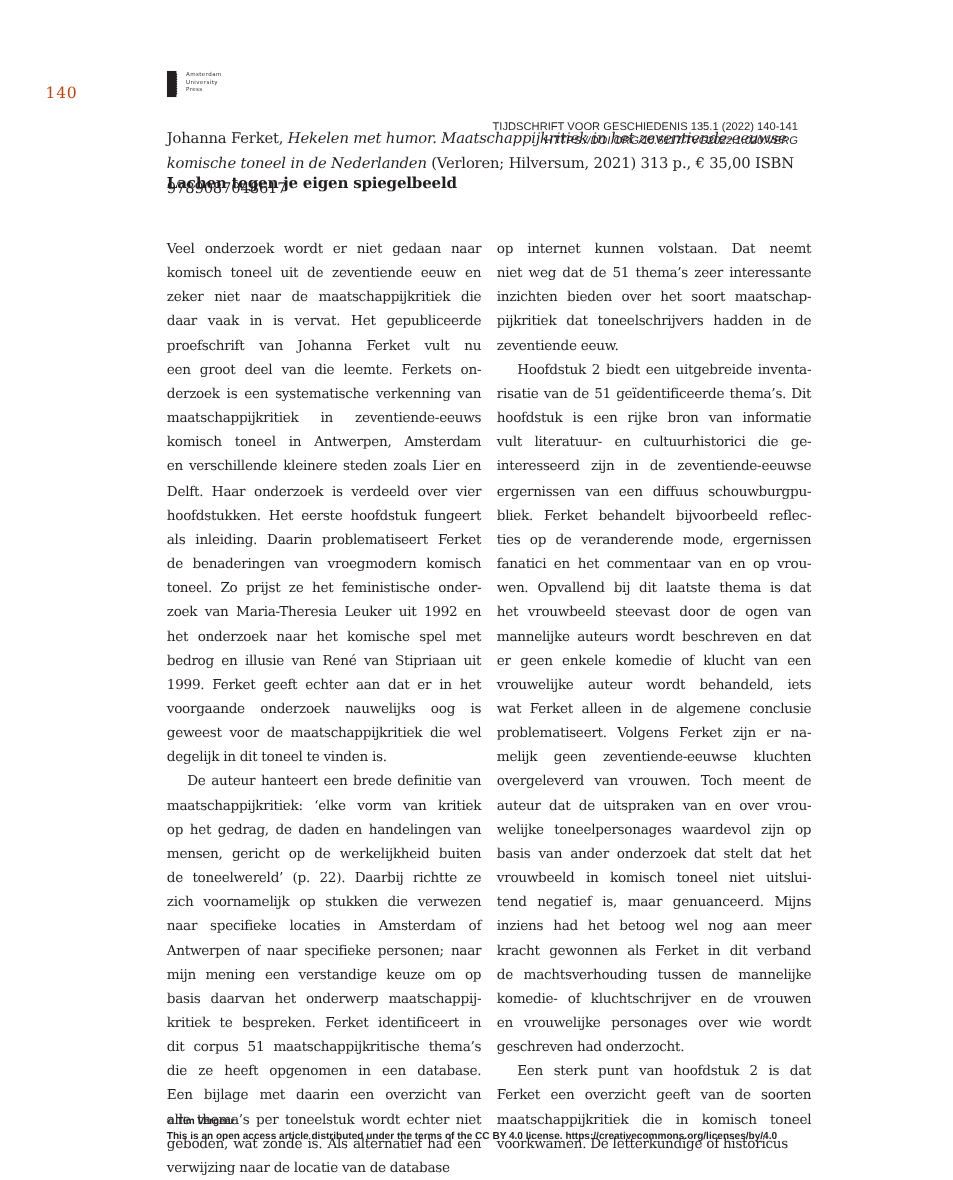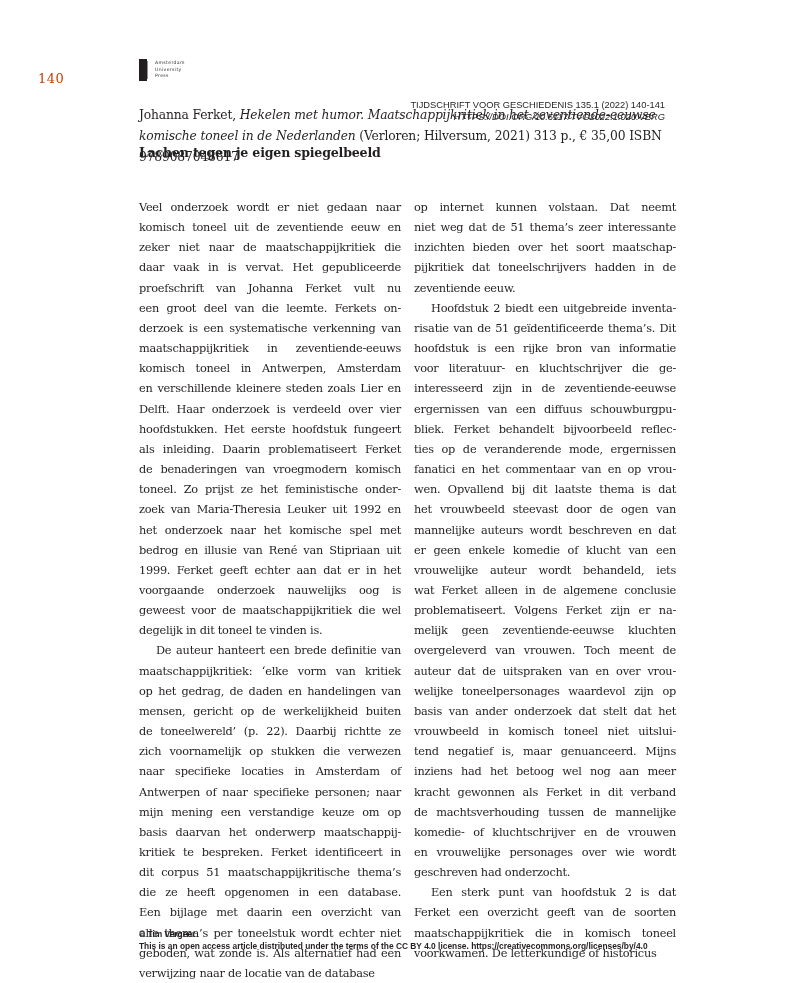--- a/index.html
+++ b/index.html
@@ -92,21 +92,21 @@
   </div>
 <div class="column col-right" id="col-right">
     <span class="line">op internet kunnen volstaan. Dat neemt</span>
     <span class="line">niet weg dat de 51 thema’s zeer interessante</span>
     <span class="line">inzichten bieden over het soort maatschap-</span>
     <span class="line">pijkritiek dat toneelschrijvers hadden in de</span>
     <span class="line last">zeventiende eeuw.</span>
     <span class="line indent">Hoofdstuk 2 biedt een uitgebreide inventa-</span>
     <span class="line">risatie van de 51 geïdentificeerde thema’s. Dit</span>
     <span class="line">hoofdstuk is een rijke bron van informatie</span>
-    <span class="line">voor literatuur- en kluchtschrijver die ge-</span>
+    <span class="line">vult literatuur- en cultuurhistorici die ge-</span>
     <span class="line">interesseerd zijn in de zeventiende-eeuwse</span>
     <span class="line">ergernissen van een diffuus schouwburgpu-</span>
     <span class="line">bliek. Ferket behandelt bijvoorbeeld reflec-</span>
     <span class="line">ties op de veranderende mode, ergernissen</span>
     <span class="line">fanatici en het commentaar van en op vrou-</span>
     <span class="line">wen. Opvallend bij dit laatste thema is dat</span>
     <span class="line">het vrouwbeeld steevast door de ogen van</span>
     <span class="line">mannelijke auteurs wordt beschreven en dat</span>
     <span class="line">er geen enkele komedie of klucht van een</span>
     <span class="line">vrouwelijke auteur wordt behandeld, iets</span>

